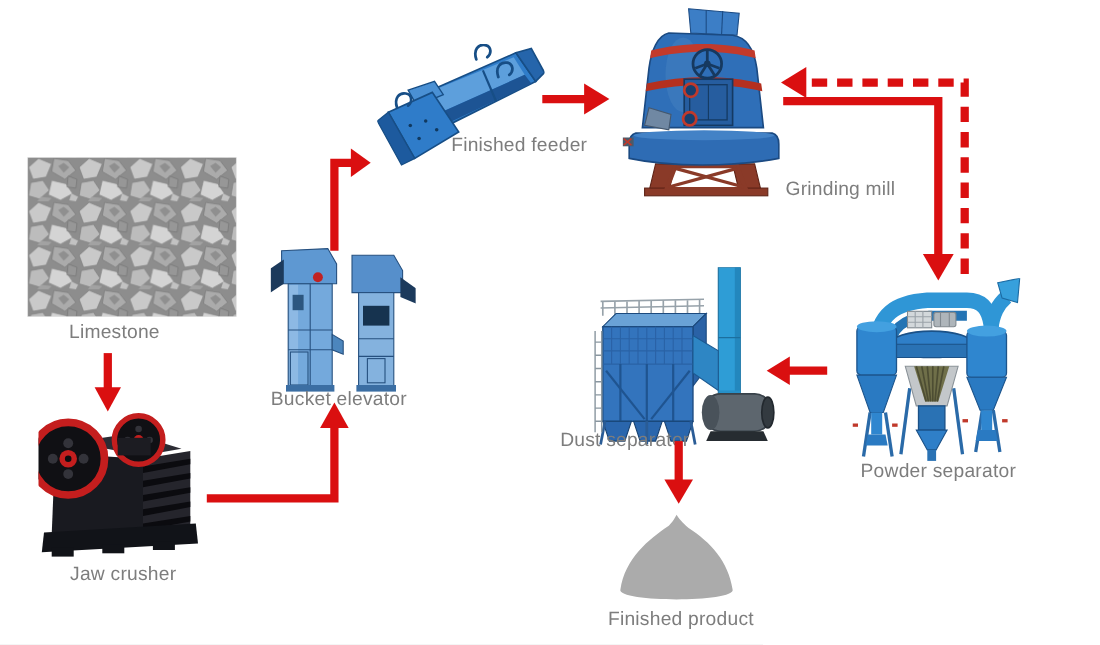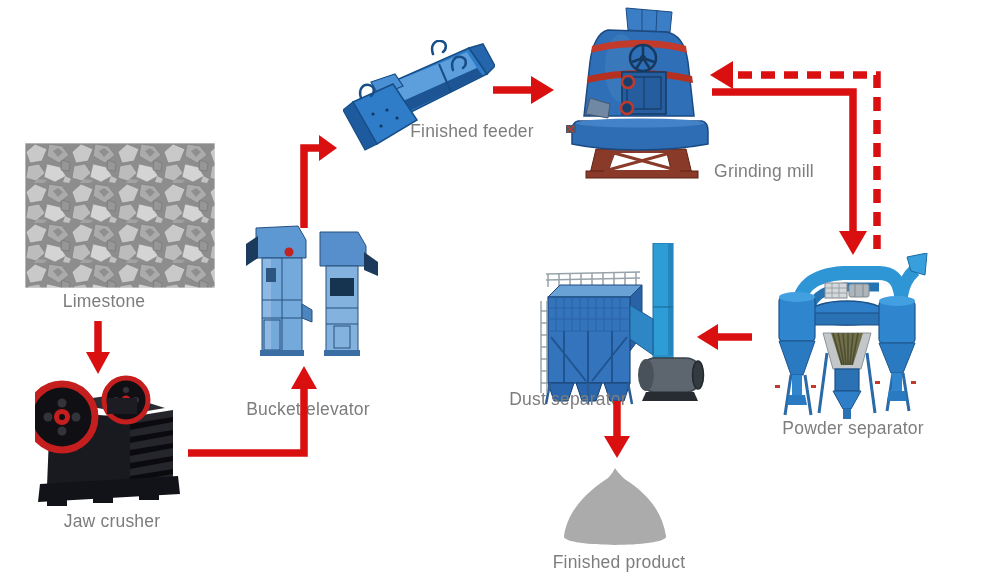--- a/index.html
+++ b/index.html
@@ -322,21 +322,21 @@
 
   <figure style="left:560px;top:466px;">
     <svg width="115" height="82" viewBox="0 0 115 82">
       <path d="M4,70 C8,42 30,24 48,12 C52,8 54,4 55,2 C57,5 60,9 66,14 C86,27 102,44 106,70
                C108,76 80,79 55,79 C30,79 2,76 4,70 Z" fill="#ababab"></path>
     </svg>
   </figure>
 
   <div class="node-label" style="left:104px;top:291px;">Limestone</div>
   <div class="node-label" style="left:112px;top:511px;">Jaw crusher</div>
-  <div class="node-label" style="left:308px;top:352px;margin-top:47px;">Bucket elevator</div>
+  <div class="node-label" style="left:308px;top:352px;">Bucket elevator</div>
   <div class="node-label" style="left:472px;top:121px;">Finished feeder</div>
   <div class="node-label" style="left:764px;top:123px;margin-top:38px;">Grinding mill</div>
   <div class="node-label" style="left:853px;top:418px;text-align:right;">Powder separator</div>
   <div class="node-label" style="left:568px;top:389px;">Dust separator</div>
   <div class="node-label" style="left:619px;top:552px;text-align:center;">Finished product</div>
 
   <svg class="arrows" viewBox="0 0 1000 586">
 
     <g>
       <path class="shaft" d="M98,321 L98,353"></path>

